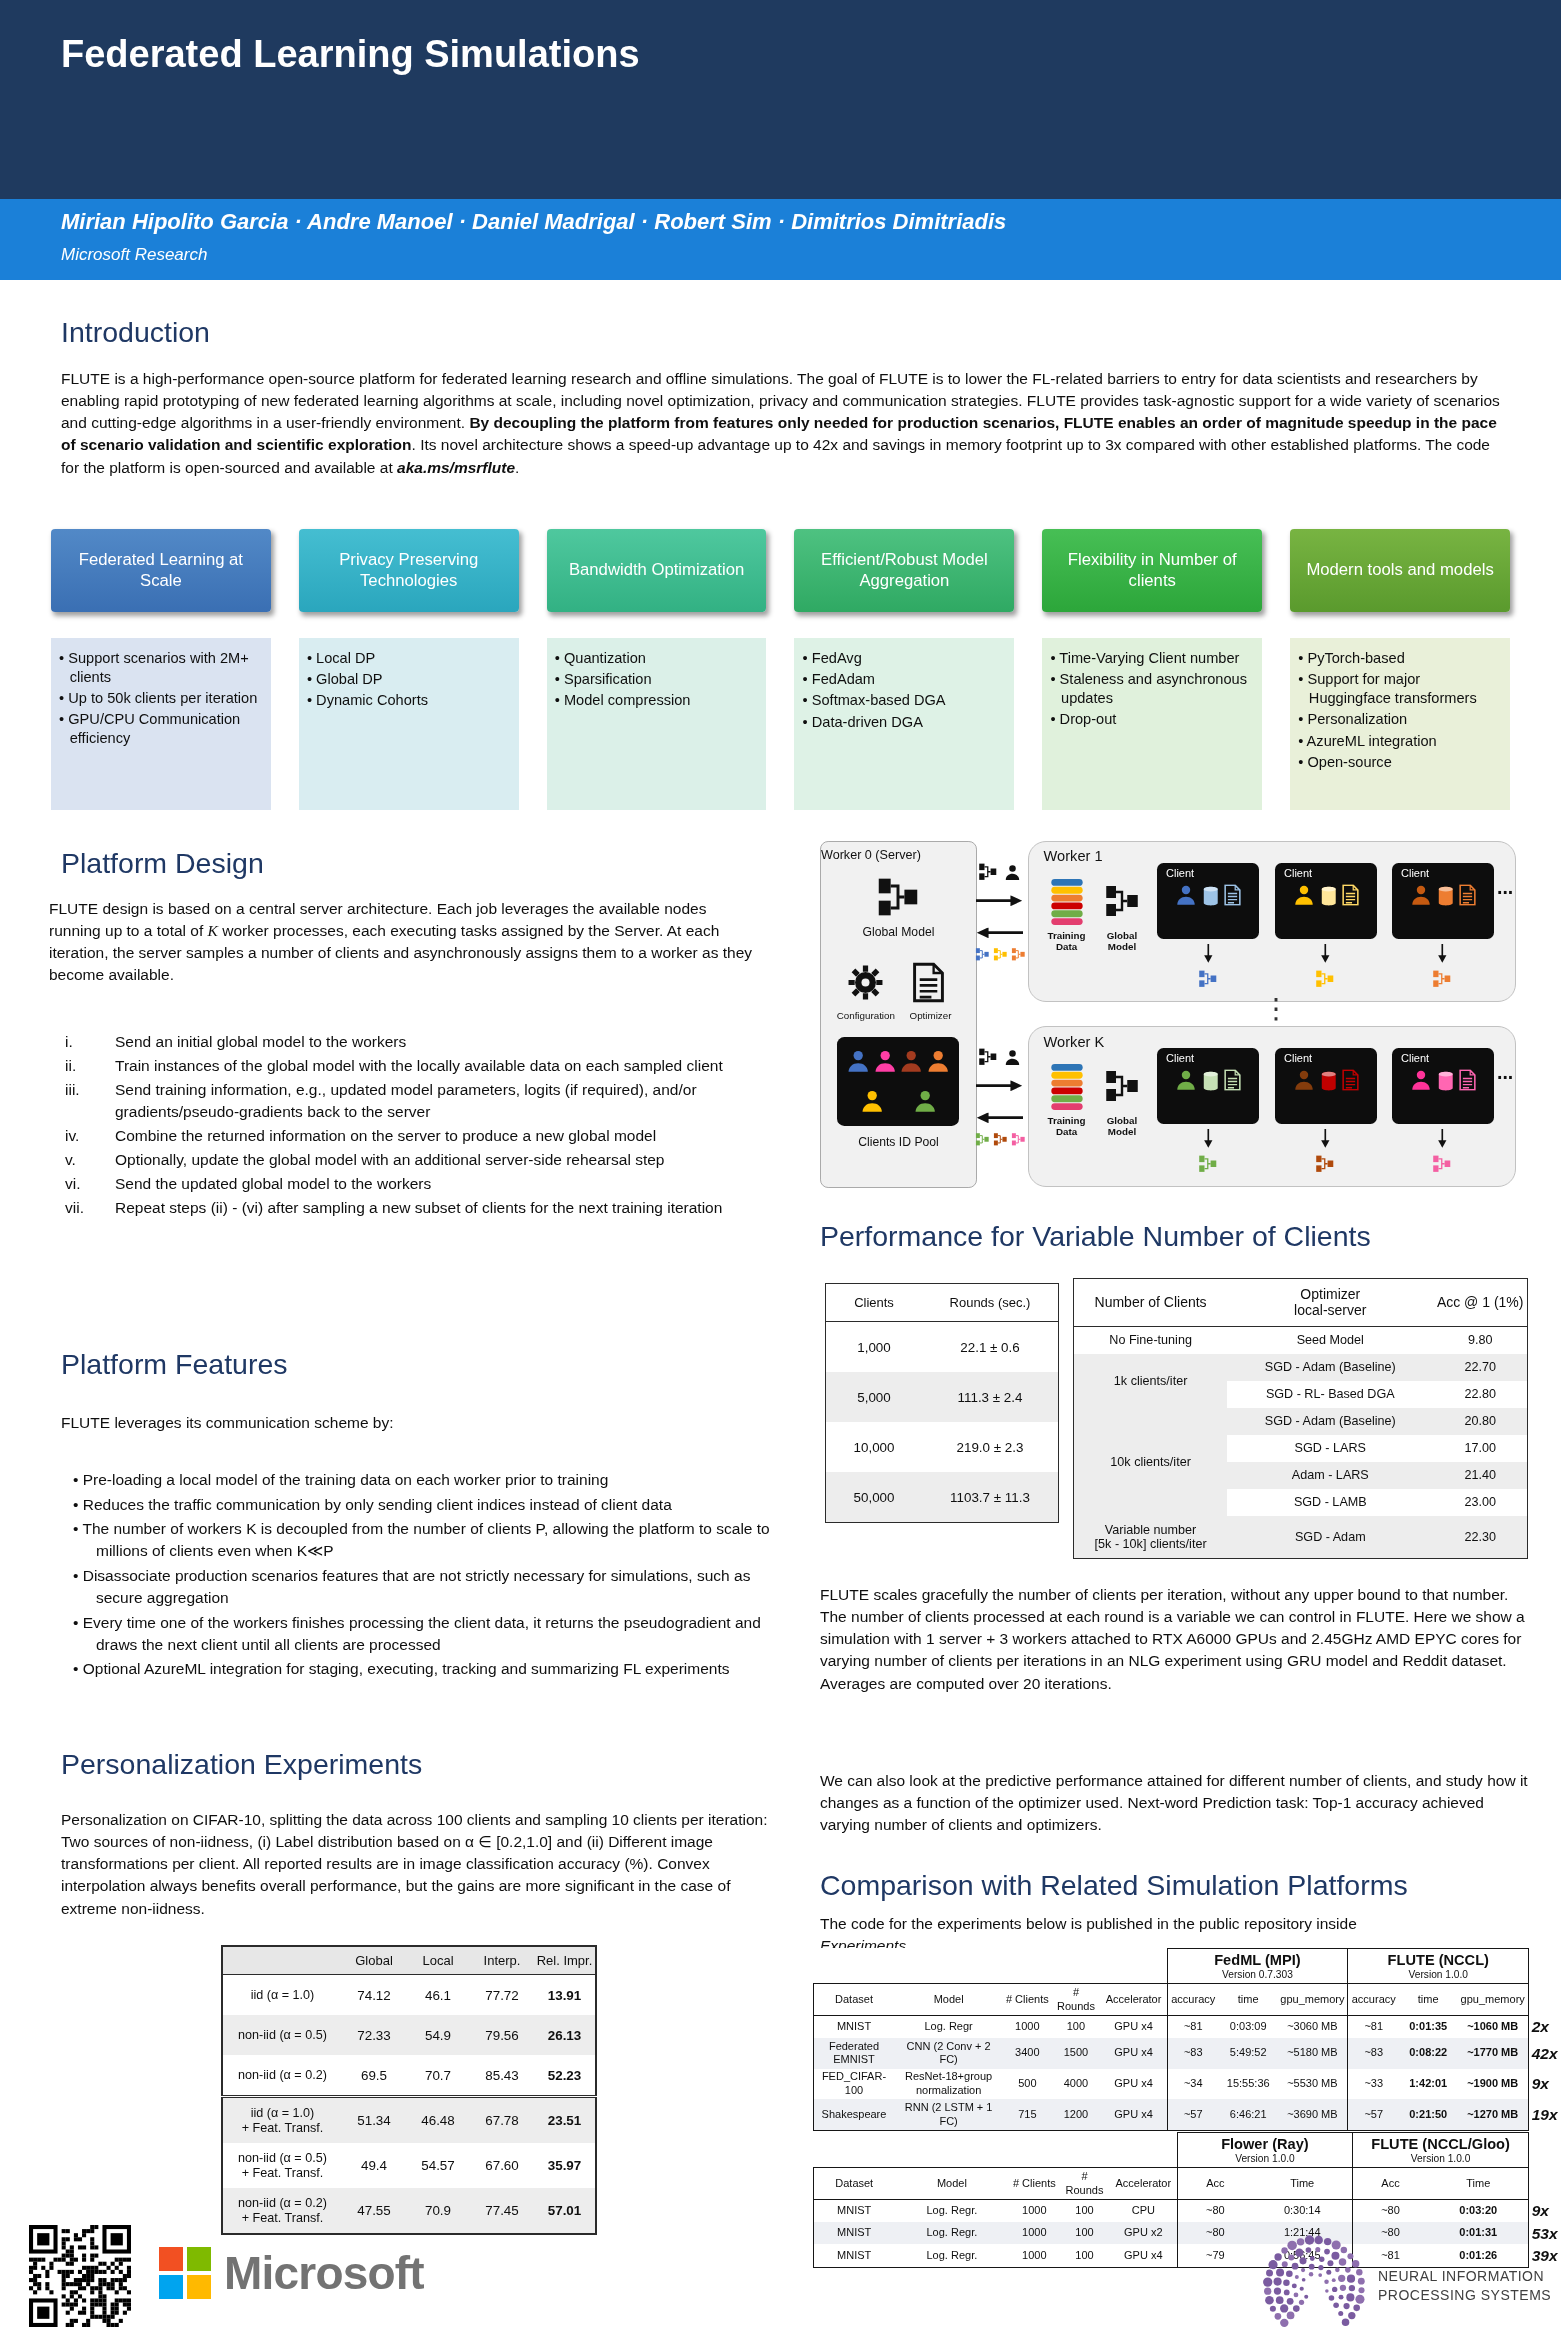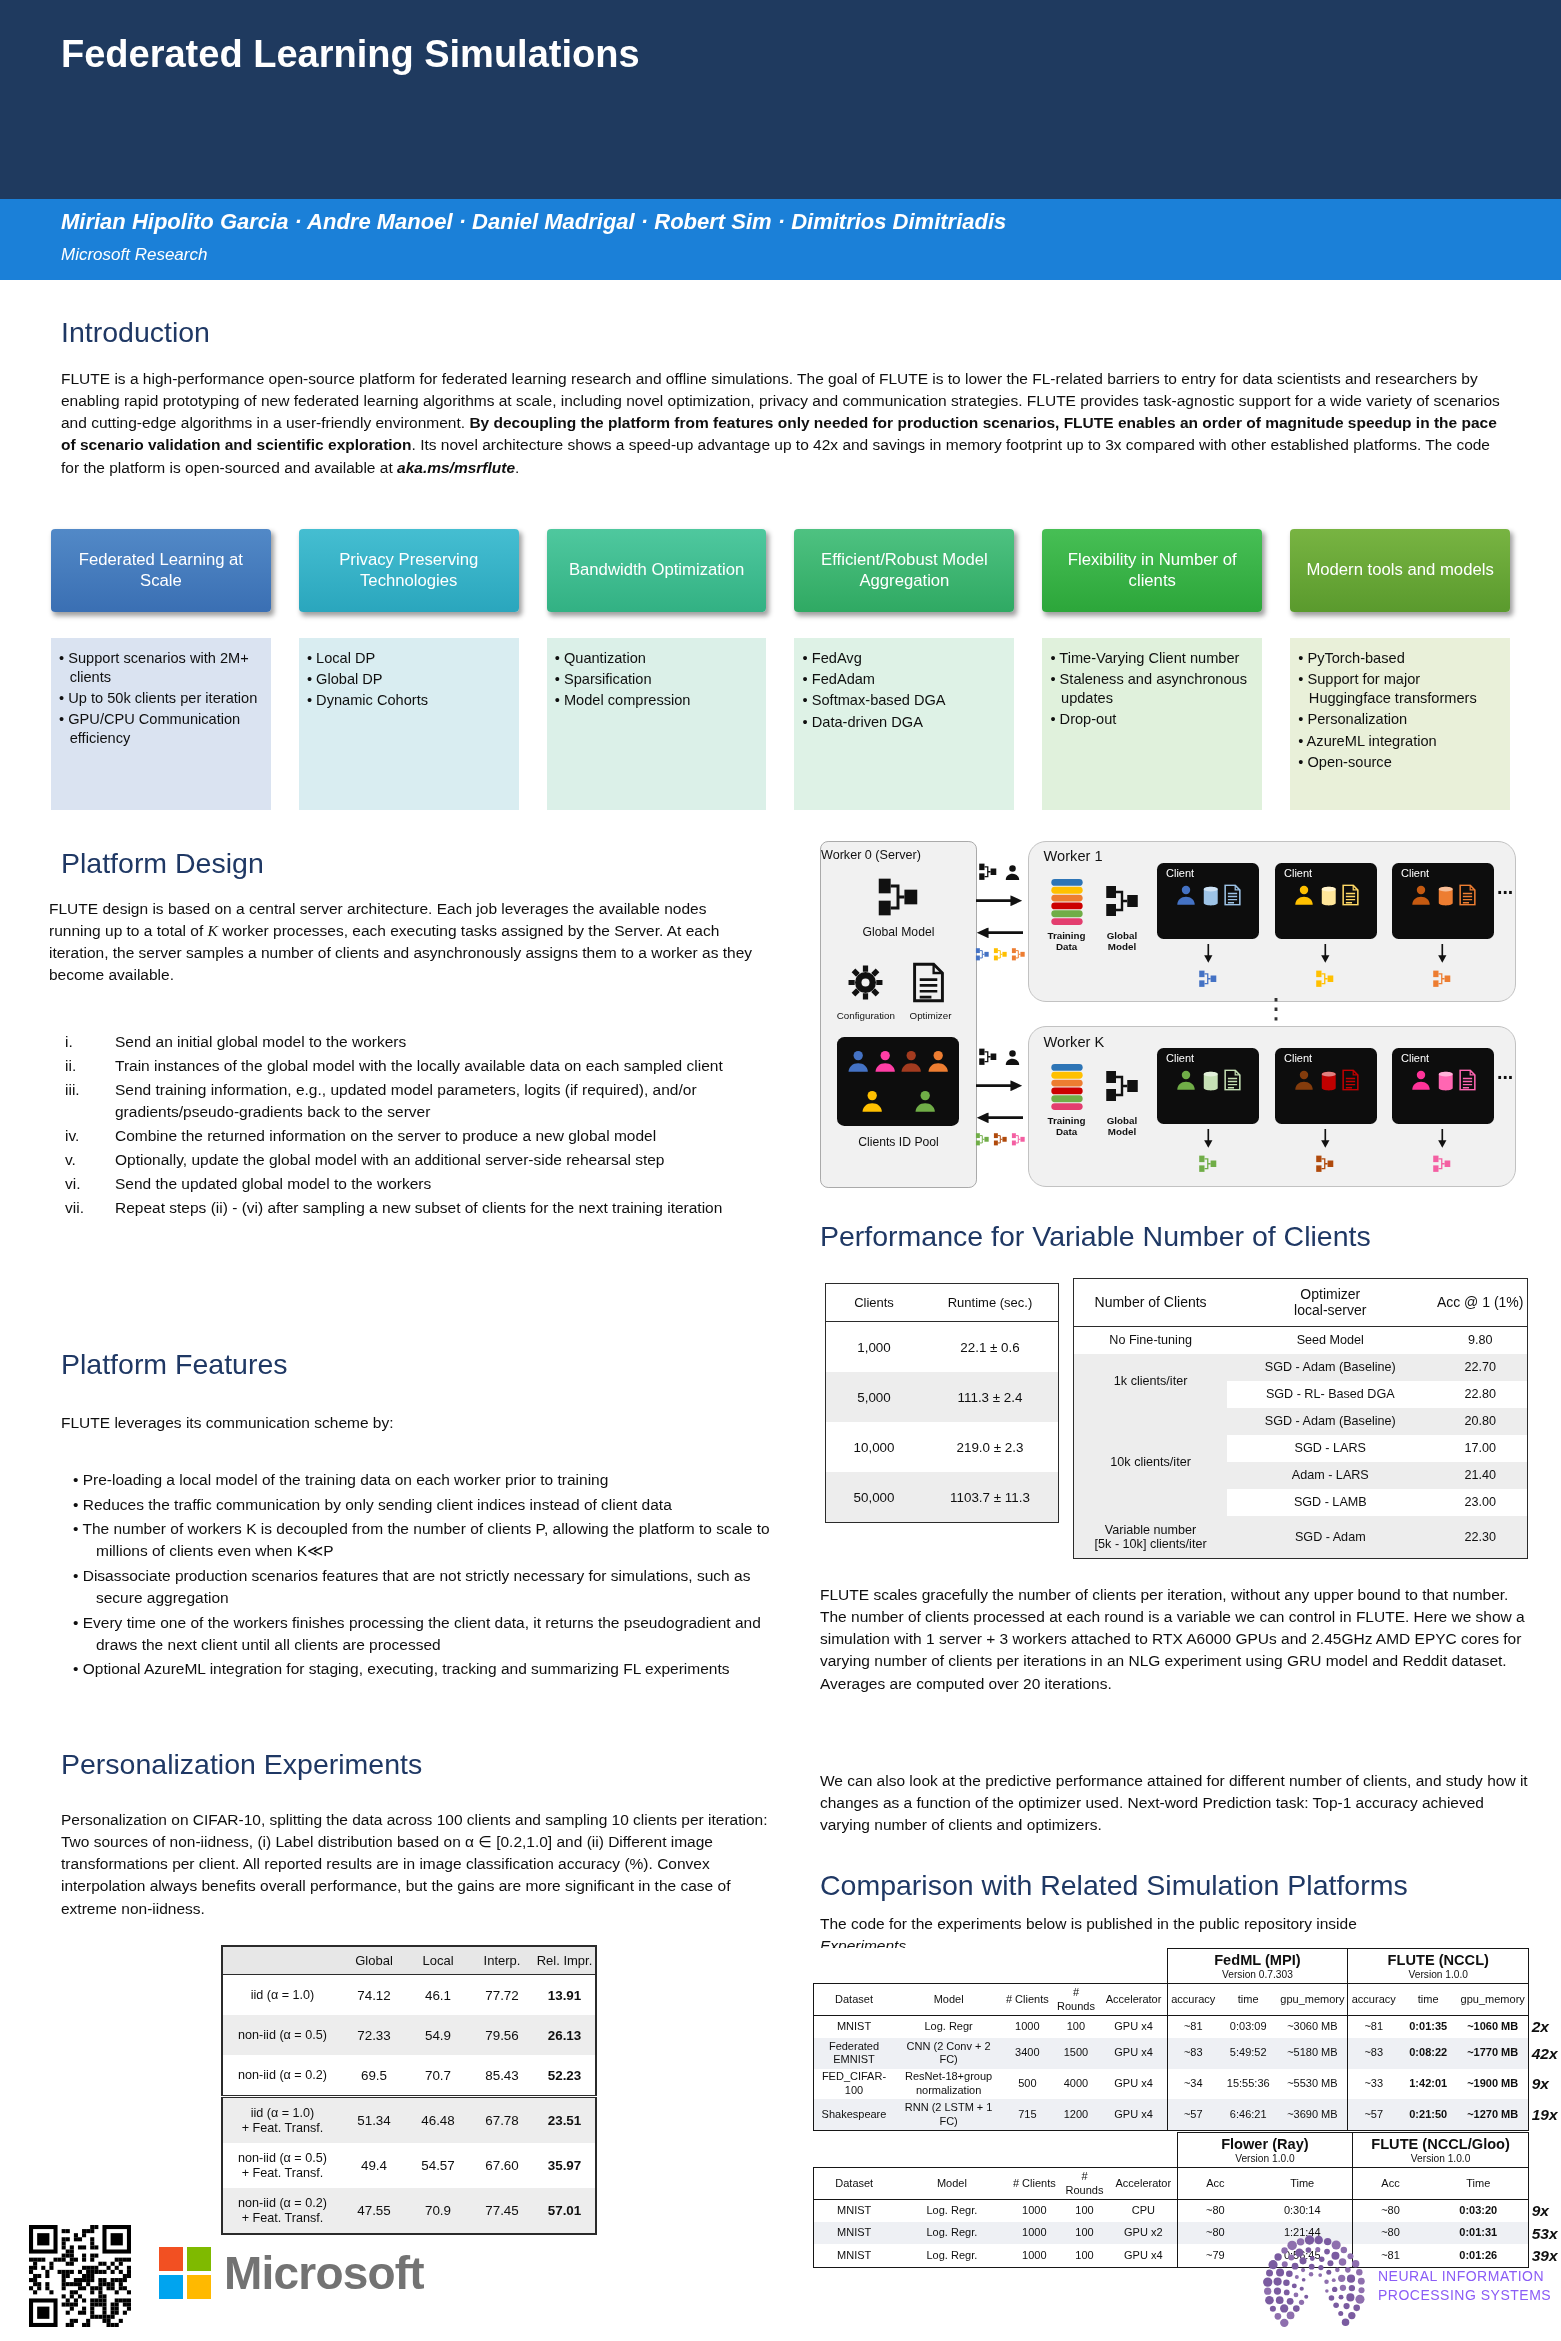--- a/index.html
+++ b/index.html
@@ -70,21 +70,21 @@
   .bl{border-left:1.6px solid #161616}.br{border-right:1.6px solid #161616}
   .bt{border-top:1.6px solid #161616}.bb{border-bottom:1.6px solid #161616}
   .bold{font-weight:700}
   .spd{font-style:italic;font-weight:700;font-size:15.5px;text-align:left;padding-left:9.8px;background:#fff}
   
   #mslogo{display:flex;align-items:center}
   .msq{width:24.4px;height:24.4px}
   #msgrid{display:grid;grid-template-columns:24.4px 24.4px;grid-template-rows:24.4px 24.4px;gap:3.3px}
   #mstext{font-size:46px;font-weight:700;color:#737373;margin-left:13px;letter-spacing:-0.8px}
   #neurips{display:flex;align-items:center}
-  .ntext{font-size:14px;color:#8b5cf6;letter-spacing:0.5px;line-height:1.35}
+  .ntext{font-size:14px;color:#404040;letter-spacing:0.5px;line-height:1.35}
 </style>
 </head>
 <body>
 
 <svg width="0" height="0" style="position:absolute">
   <defs>
     <symbol id="i-person" viewBox="0 0 24 24">
         <circle cx="12" cy="6.5" r="4.6" fill="currentColor"></circle>
         <path d="M2.5 22.5c0-5.2 4.2-8.6 9.5-8.6s9.5 3.4 9.5 8.6z" fill="currentColor"></path>
       </symbol>
@@ -466,21 +466,21 @@
       </svg>
   </div>
 </div>
 
 <div class="abs h h1" style="left:820px;top:1220px">Performance for Variable Number of Clients</div>
 
 <table class="rt abs" style="left:825px;top:1283px">
   <tbody>
       <tr class="hd">
     <td style="width:96px">Clients</td>
-    <td>Runtime (sec.)</td>
+    <td>Rounds (sec.)</td>
   </tr>
   <tr class="dr">
         <td>1,000</td>
         <td>22.1 ± 0.6</td>
       </tr>
   <tr class="dr sg">
         <td>5,000</td>
         <td>111.3 ± 2.4</td>
       </tr>
   <tr class="dr">

